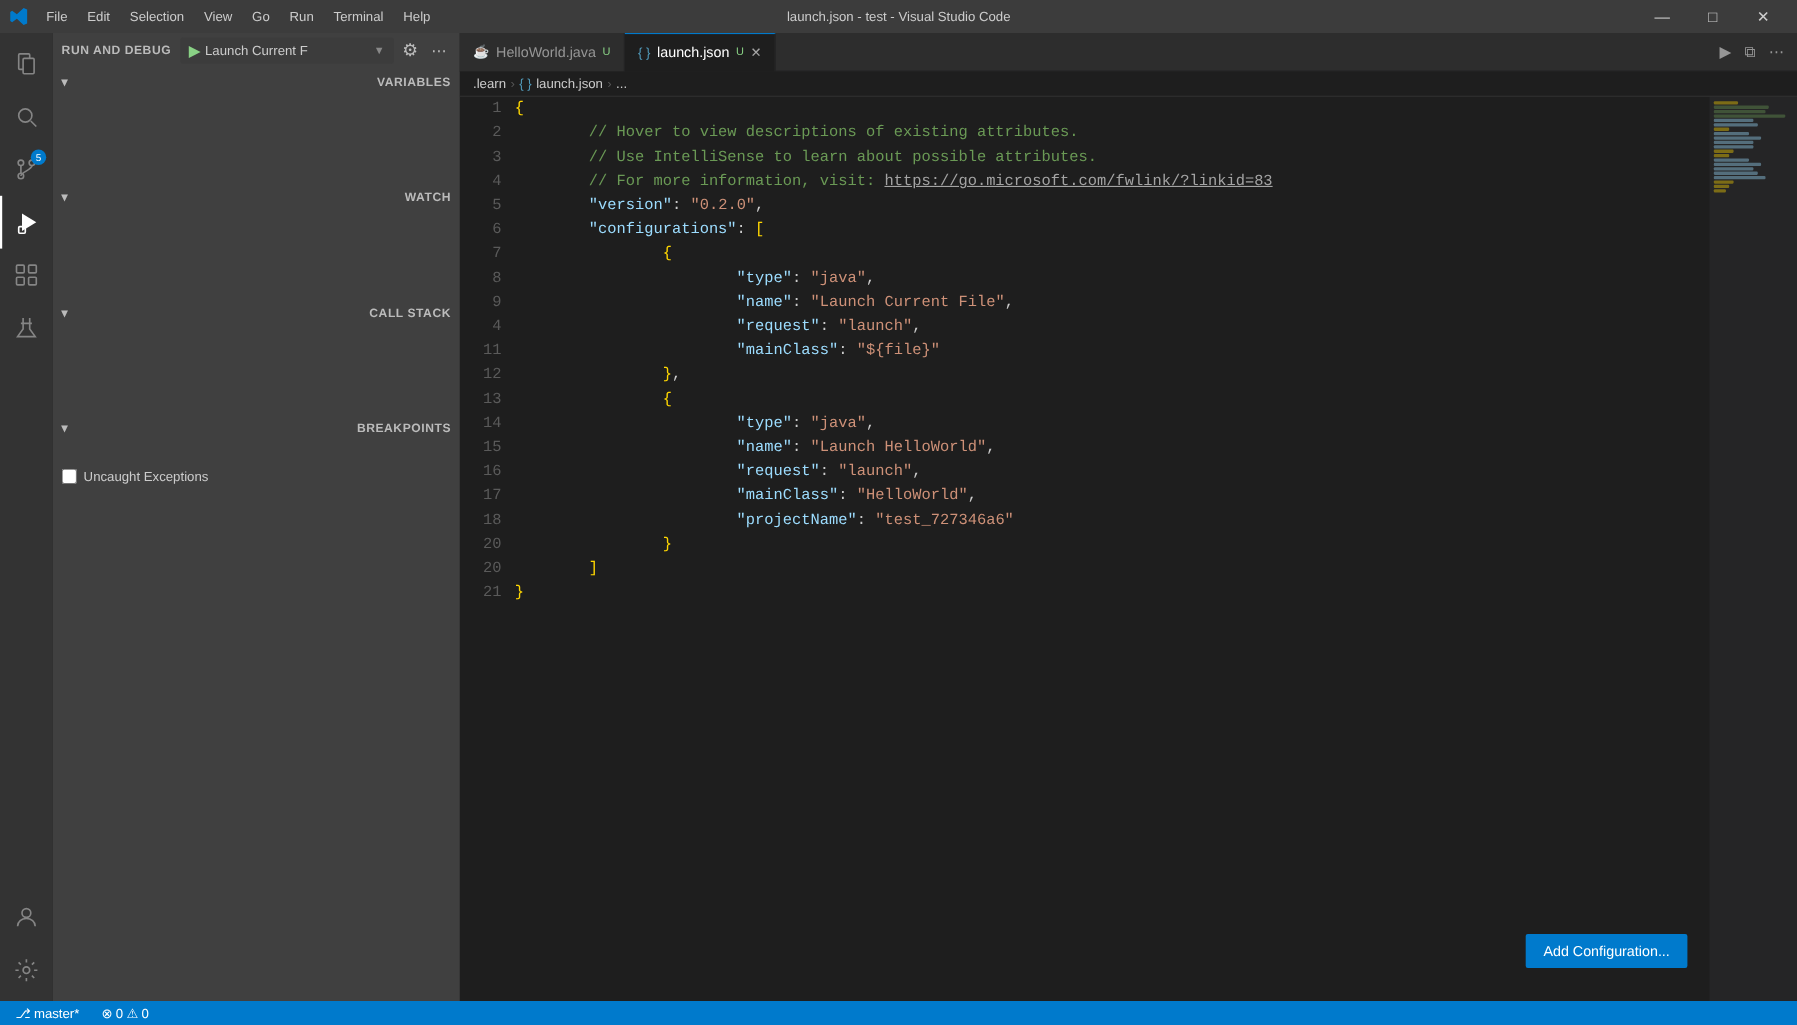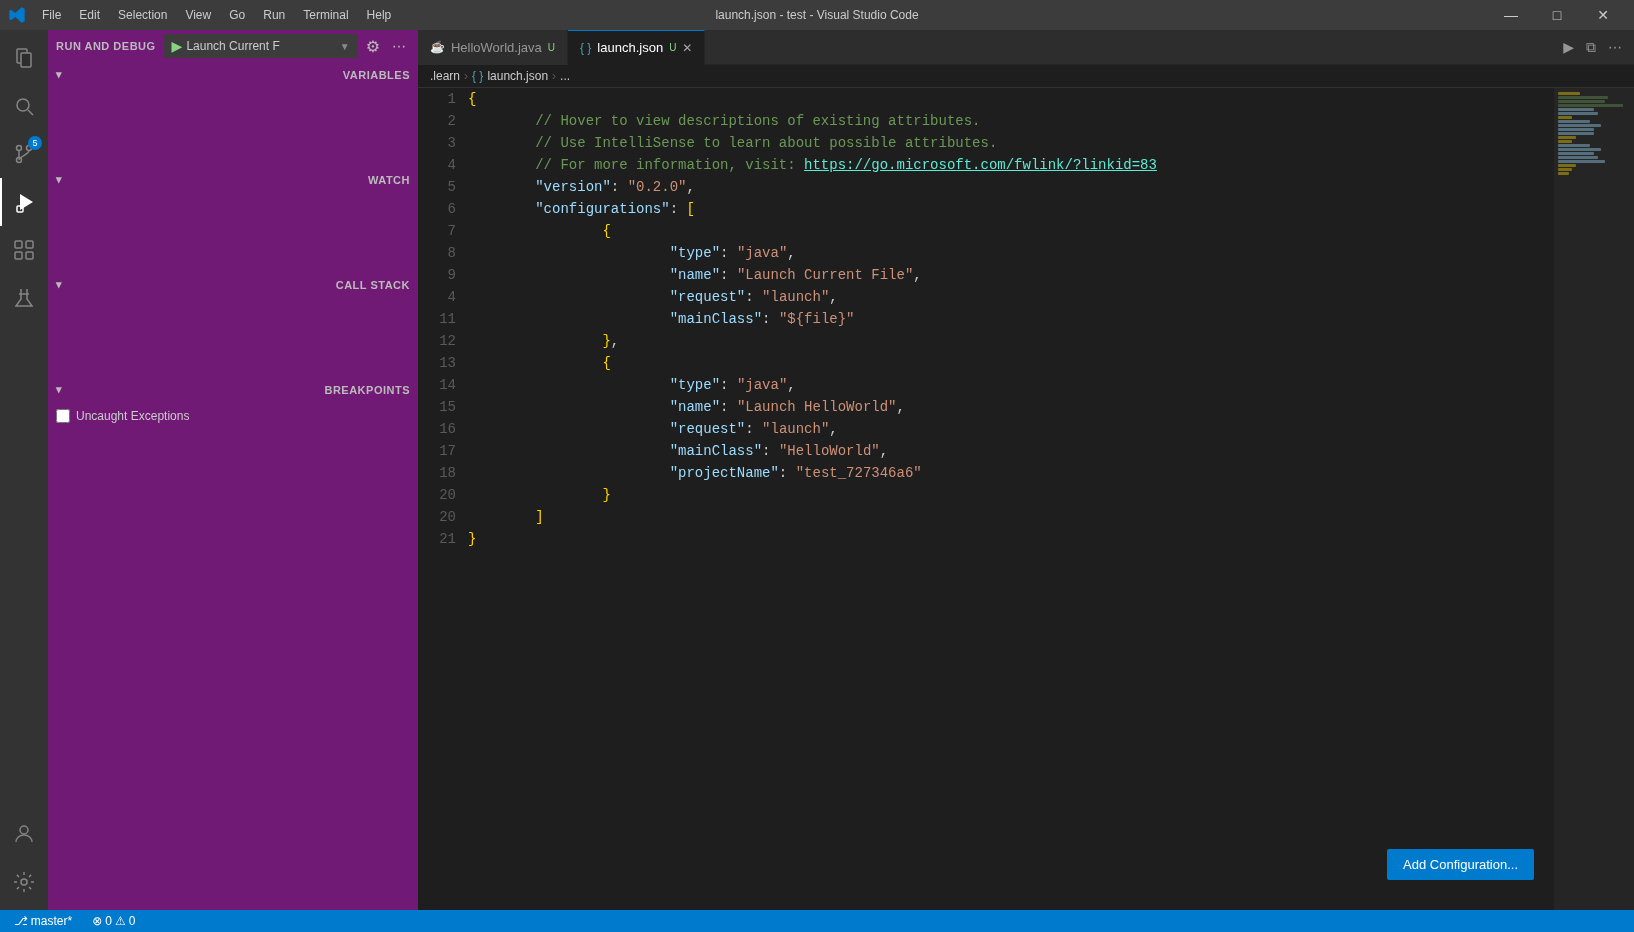--- a/index.html
+++ b/index.html
@@ -108,21 +108,21 @@
       margin-top: auto;
       display: flex;
       flex-direction: column;
       align-items: center;
       padding-bottom: 4px;
     }
 
     
     #sidebar {
       width: 370px;
-      background: #701a75;
+      background: #404040;
       display: flex;
       flex-direction: column;
       flex-shrink: 0;
       overflow: hidden;
     }
     .sidebar-section-header {
       display: flex;
       align-items: center;
       justify-content: space-between;
       padding: 6px 8px;
@@ -175,20 +175,21 @@
       flex-shrink: 0;
     }
     #breakpoints-section {
       flex: 1;
       display: flex;
       flex-direction: column;
     }
     .breakpoints-content {
       padding: 4px 8px;
       font-size: 12px;
+      margin-top: 17px;
     }
     .breakpoint-item {
       display: flex;
       align-items: center;
       gap: 6px;
       padding: 3px 0;
     }
     .breakpoint-item input[type="checkbox"] {
       width: 14px;
       height: 14px;
@@ -305,21 +306,21 @@
     }
 
     
     .c-brace { color: #ffd700; }
     .c-bracket { color: #ffd700; }
     .c-comment { color: #6a9955; }
     .c-key { color: #9cdcfe; }
     .c-string { color: #ce9178; }
     .c-colon { color: #cccccc; }
     .c-comma { color: #cccccc; }
-    .c-link { color: #5eead4; text-decoration: underline; }
+    .c-link { color: #a3a3a3; text-decoration: underline; }
 
     
     #minimap {
       width: 80px;
       background: #252526;
       flex-shrink: 0;
       position: relative;
       overflow: hidden;
     }
     .minimap-content {

